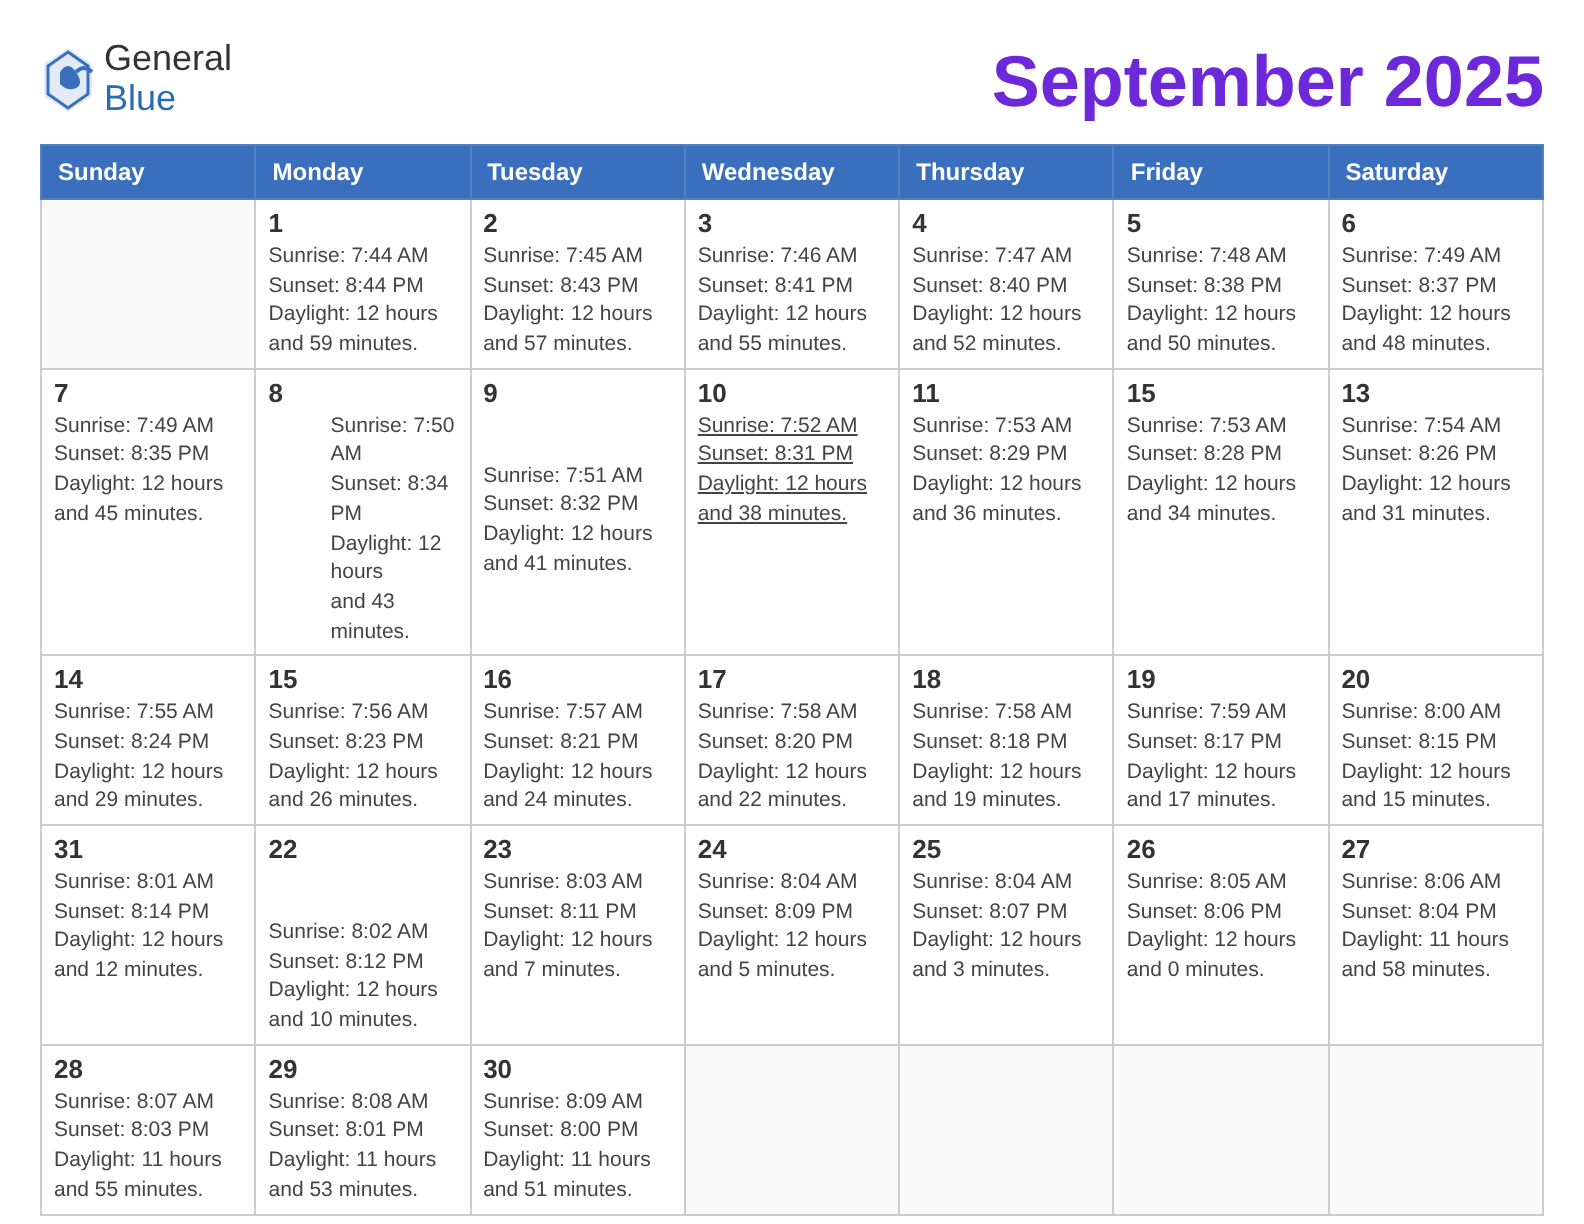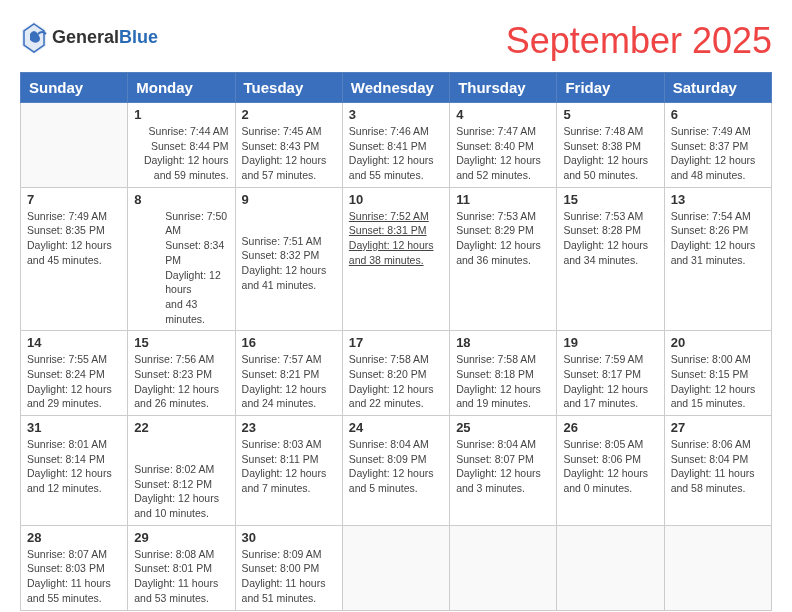--- a/index.html
+++ b/index.html
@@ -16,54 +16,55 @@
       align-items: flex-start;
       margin-bottom: 10px;
     }
     .logo {
       display: flex;
       align-items: center;
       gap: 4px;
     }
     .logo-text {
       display: flex;
+      flex-direction: column;
       font-size: 18px;
-      font-weight: bold;
+      font-weight: normal;
       line-height: 1.1;
     }
     .logo-general { color: #333; }
     .logo-blue { color: #2a6bb5; }
     .logo-icon {
       width: 28px;
       height: 36px;
     }
     .title-block {
       text-align: right;
     }
     .month-title {
       font-size: 36px;
-      font-weight: normal;
-      color: #ef4444;
+      font-weight: bold;
+      color: #6d28d9;
       text-align: center;
     }
     .location {
       font-size: 16px;
       color: #555;
     }
     .calendar {
       width: 100%;
       border-collapse: collapse;
       border: 1px solid #ccc;
     }
     .calendar th {
       background-color: #3a6fbe;
       color: #fff;
       text-align: left;
       padding: 6px 8px;
-      font-size: 15px;
+      font-size: 12px;
       border: 1px solid #5580c0;
     }
     .calendar td {
       vertical-align: top;
       padding: 4px 6px;
       border: 1px solid #ccc;
       width: 107px;
       min-height: 80px;
       font-size: 11px;
       color: #333;
@@ -115,21 +116,21 @@
         <th>Thursday</th>
         <th>Friday</th>
         <th>Saturday</th>
       </tr>
   </thead>
   <tbody id="calendar-body">
   <tr>
         <td class="empty-cell"></td>
         <td>
           <span class="day-number">1</span>
-          <div class="day-info" style="white-space: pre-line; text-align: right;">Sunrise: 7:44 AM
+          <div class="day-info" style="white-space: pre-line;">Sunrise: 7:44 AM
 Sunset: 8:44 PM
 Daylight: 12 hours
 and 59 minutes.</div>
         </td>
         <td>
           <span class="day-number">2</span>
           <div class="day-info" style="white-space: pre-line;">Sunrise: 7:45 AM
 Sunset: 8:43 PM
 Daylight: 12 hours
 and 57 minutes.</div>

